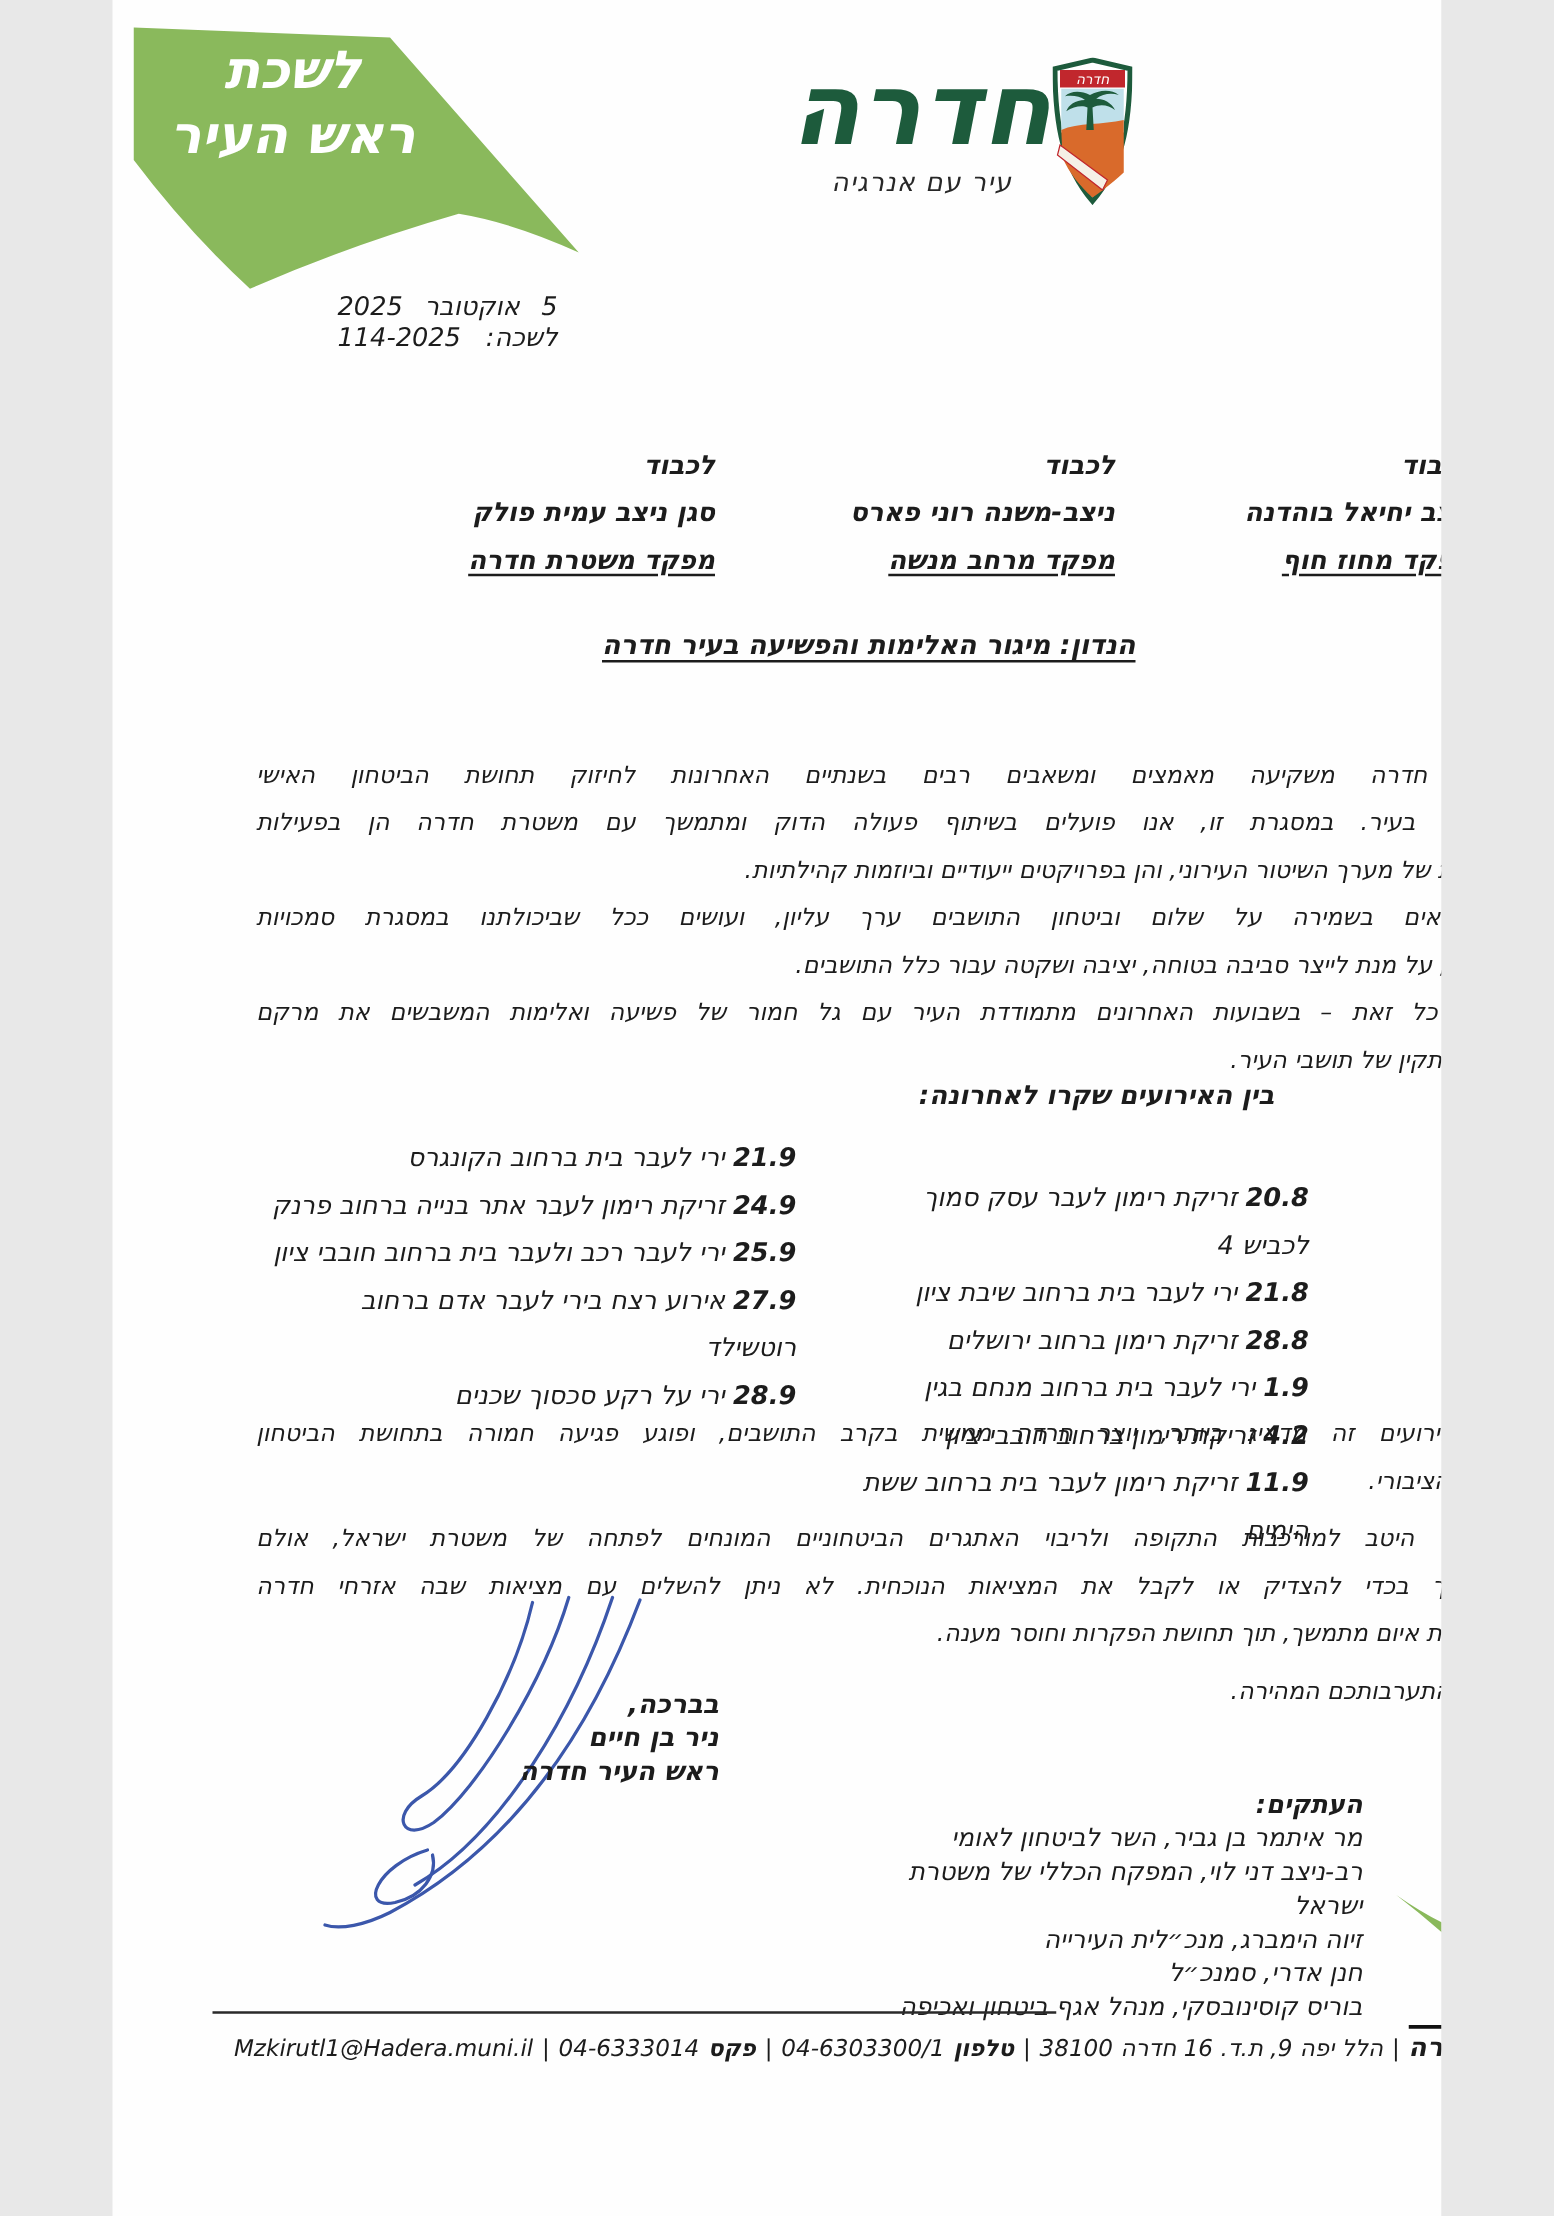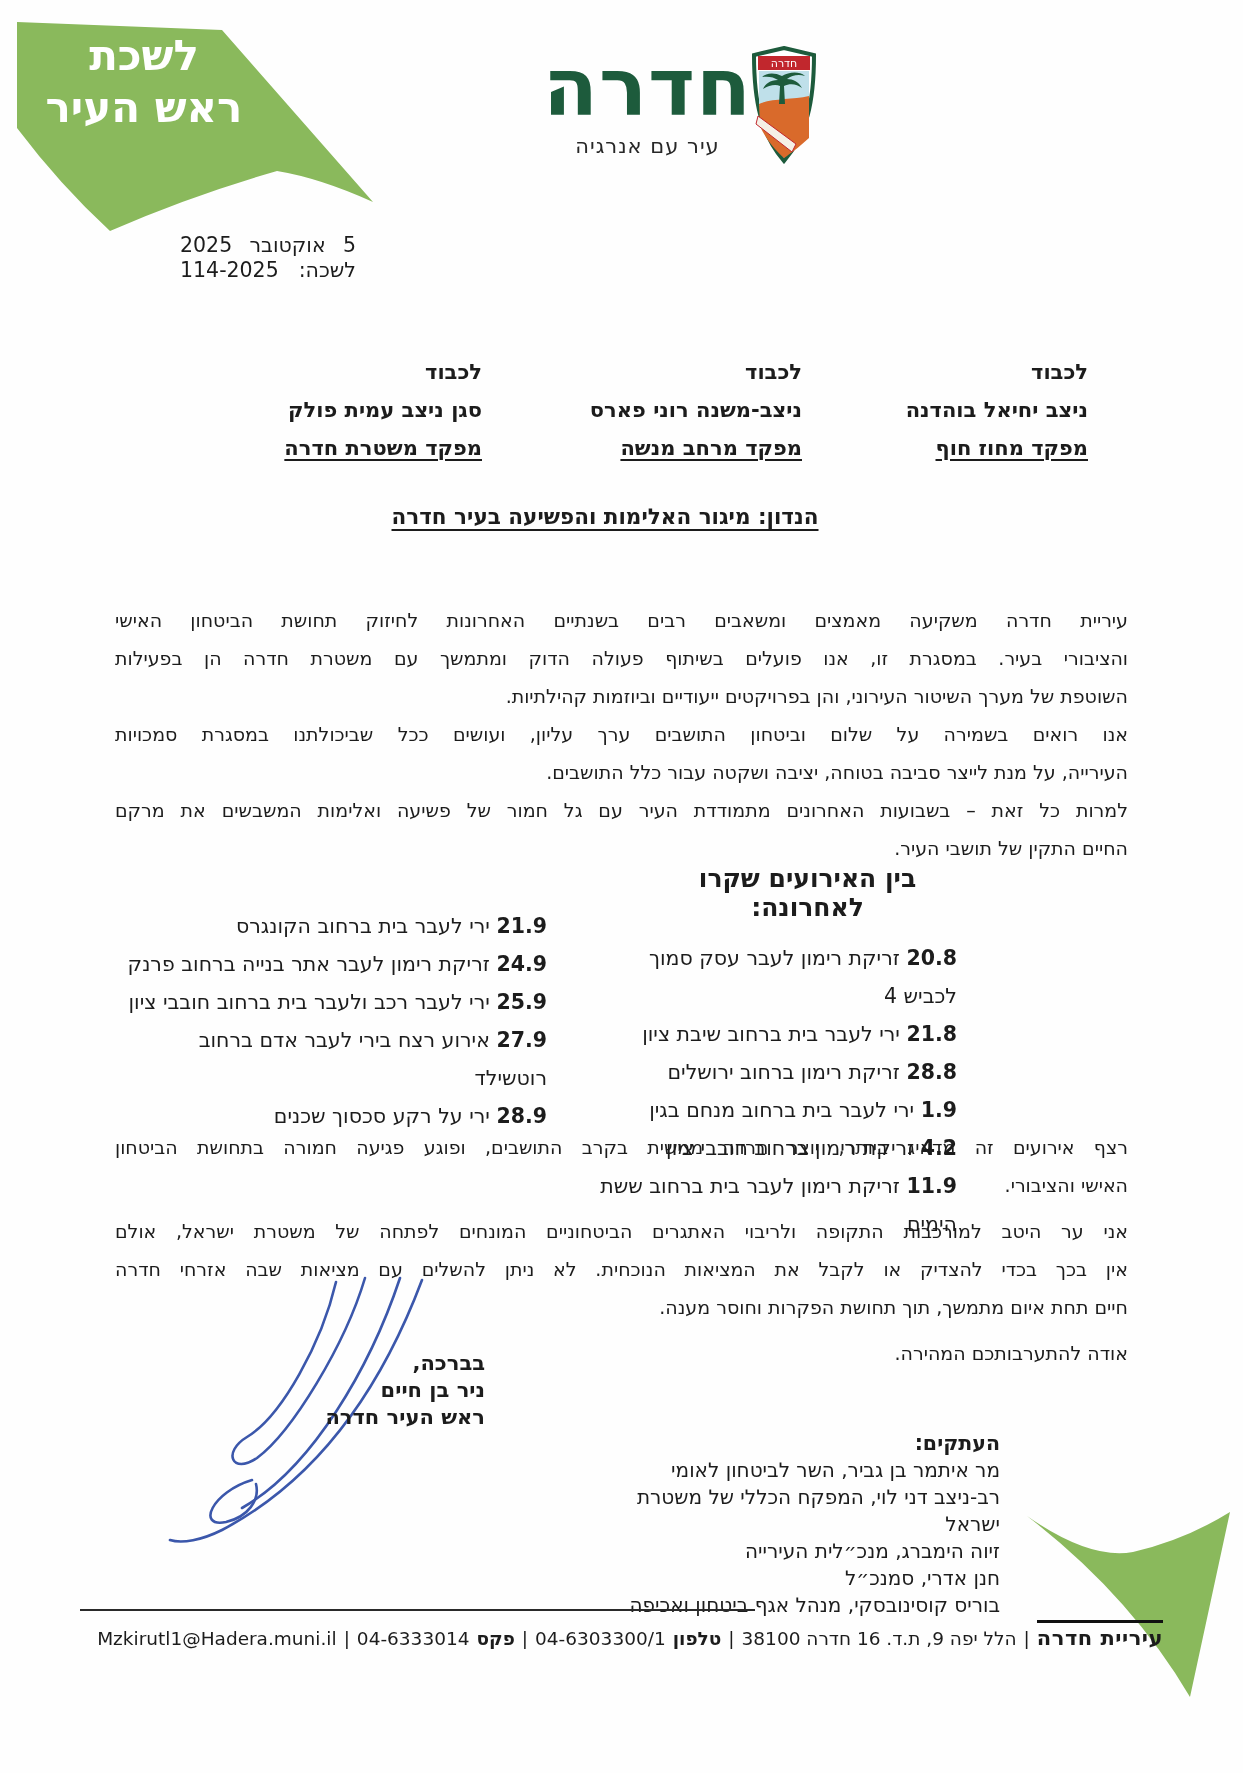--- a/index.html
+++ b/index.html
@@ -1,23 +1,24 @@
 <!DOCTYPE html>
 <html lang="he"><head>
 <meta charset="utf-8">
 <style>
   html,body{margin:0;padding:0;background:#e8e8e8;}
   .page{
     position:relative;
-    width:1243px;height:1773px;
+    width:1063px;height:1773px;
     margin:0 auto;
     background:#fefefe;
     overflow:hidden;
     font-family:"DejaVu Sans",sans-serif;
     color:#1c1c1c;
+    font-style:italic;
   }
   .abs{position:absolute;}
   
   .ribbon-svg{left:0;top:0;width:390px;height:245px;}
   .ribbon-text{
     left:25px;top:30px;width:238px;
     direction:rtl;text-align:center;
     color:#ffffff;font-weight:700;font-size:42px;line-height:52px;
   }
   
@@ -49,21 +50,21 @@
     text-decoration:underline;text-underline-offset:5px;text-decoration-thickness:1.5px;
   }
   
   .bodyblock{left:115px;width:1013px;direction:rtl;font-size:19px;line-height:38px;}
   .block1{top:582px;margin-top:19px;}
   .block2{top:1128px;}
   .jfull{text-align:justify;text-align-last:justify;}
   .jend{text-align:right;}
   .pgap{margin-top:8px;}
   
-  .ev-header{left:645px;top:864px;width:325px;direction:rtl;text-align:center;font-weight:700;font-size:25px;}
+  .ev-header{left:645px;top:864px;width:325px;direction:rtl;text-align:left;font-weight:700;font-size:21px;}
   .ev-col{direction:rtl;text-align:right;font-size:20.5px;line-height:38px;}
   .ev-right{left:600px;top:939px;width:357px;}
   .ev-left{left:120px;top:907px;width:427px;}
   .ev-date{font-weight:700;unicode-bidi:embed;}
   
   .sig-text{left:283px;top:1350px;width:202px;direction:rtl;text-align:right;font-weight:700;font-size:21px;line-height:27px;}
   .sig-svg{left:160px;top:1270px;width:310px;height:285px;}
   
   .copies{left:600px;top:1430px;width:400px;direction:rtl;text-align:right;font-size:20px;line-height:27px;}
   .copies .hdr{font-weight:700;font-size:20.5px;}

